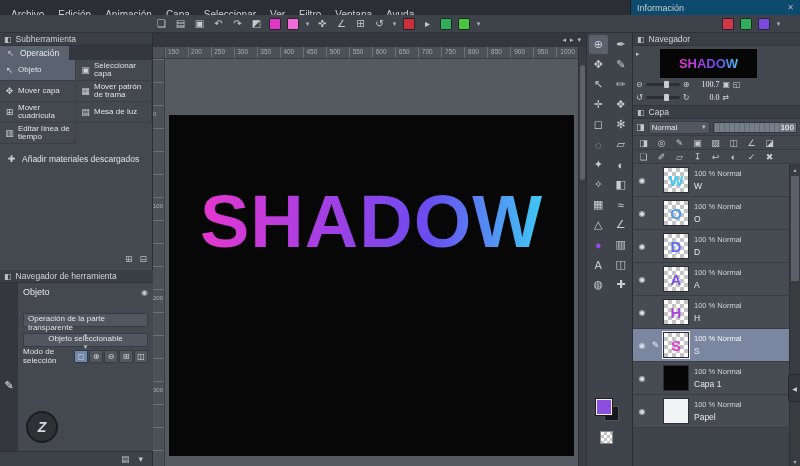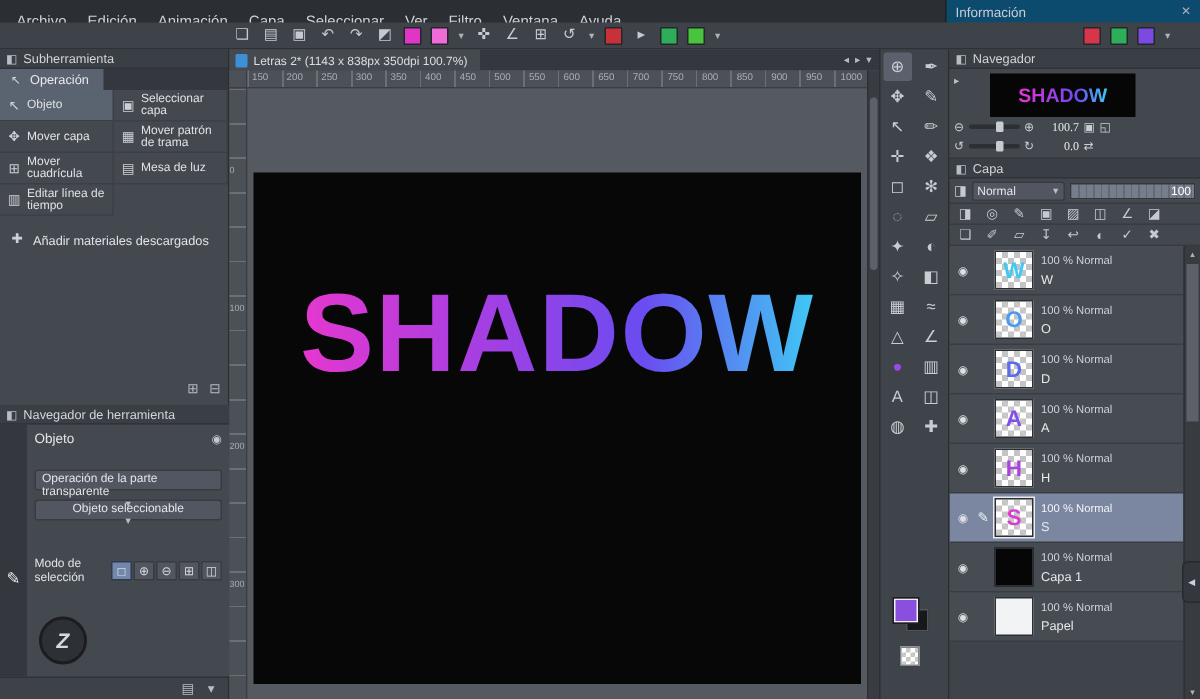--- a/index.html
+++ b/index.html
@@ -36,21 +36,21 @@
 
   .toolprop{position:absolute;left:0;top:237px;width:153px;height:181px;background:#44484f;}
   .left-rail{position:absolute;left:0;top:13px;width:18px;height:168px;background:#34383e;display:flex;flex-direction:column;align-items:center;}
   .rail-pencil{margin-top:96px;font-size:11px;color:#e8ebef;}
   .tp-body{position:absolute;left:18px;top:13px;right:0;bottom:0;padding:4px 5px;}
   .tp-tool-label{font-size:9px;color:#e3e6ea;display:flex;align-items:center;}
   .tp-eye{margin-left:auto;font-size:8px;color:#c3c7cd;}
   .tp-drop{height:14px;background:#515660;border:1px solid #383b41;border-radius:2px;display:flex;align-items:center;justify-content:space-between;padding:0 4px;font-size:8px;color:#e2e5e9;margin-top:6px;flex-direction:column;}
   .tp-drop:first-of-type{margin-top:16px;}
   .drop-caret{font-size:7px;color:#b9bec6;}
-  .tp-row{display:flex;align-items:center;gap:3px;margin-top:24px;font-size:8px;color:#dfe2e6;}
+  .tp-row{display:flex;align-items:center;gap:3px;margin-top:0;font-size:8px;color:#dfe2e6;}
   .mode-btns{display:flex;gap:1px;margin-left:4px;}
   .mode-btn{width:14px;height:13px;background:#51565f;border:1px solid #383b41;border-radius:1px;display:flex;align-items:center;justify-content:center;font-size:8px;color:#d6dade;}
   .mode-btn.selected{background:#7387aa;border-color:#2f3a4e;}
   .left-footer{position:absolute;left:0;top:418px;width:152px;height:15px;background:#3d4148;border-top:1px solid #30333a;display:flex;align-items:center;justify-content:flex-end;gap:9px;padding:0 9px;font-size:9px;color:#b9bec5;}
   .logo-badge{position:absolute;left:26px;top:378px;width:32px;height:32px;border-radius:50%;background:#2d3136;border:2px solid #1b1d20;display:flex;align-items:center;justify-content:center;color:#d5d9de;font-size:14px;font-style:italic;font-weight:bold;z-index:3;}
 
   
   .canvas-col{position:absolute;left:153px;top:33px;width:433px;height:433px;background:#53575e;}
   .tabbar{position:absolute;left:0;top:0;width:433px;height:14px;background:#34383e;display:flex;align-items:center;}
   .canvas-tab{height:14px;display:flex;align-items:center;gap:4px;background:#454a51;padding:0 8px 0 4px;font-size:8px;color:#dcdee2;white-space:nowrap;}
@@ -278,24 +278,20 @@
         <span>▾</span>
       </div>
 
     <div class="logo-badge">
       <span>Z</span>
     </div>
   </div>
 
   <div class="canvas-col">
     <div class="tabbar">
-      <span class="canvas-tab">
-        <span class="tab-doc-icon"></span>
-        <span>Letras 2* (1143 x 838px 350dpi 100.7%)</span>
-      </span>
       <span class="tab-controls">
 
       <span>◂</span>
           <span>▸</span>
           <span>▾</span>
         </span>
     </div>
     <div class="corner"></div>
     <div class="hruler">
       <div class="hruler-labels">

